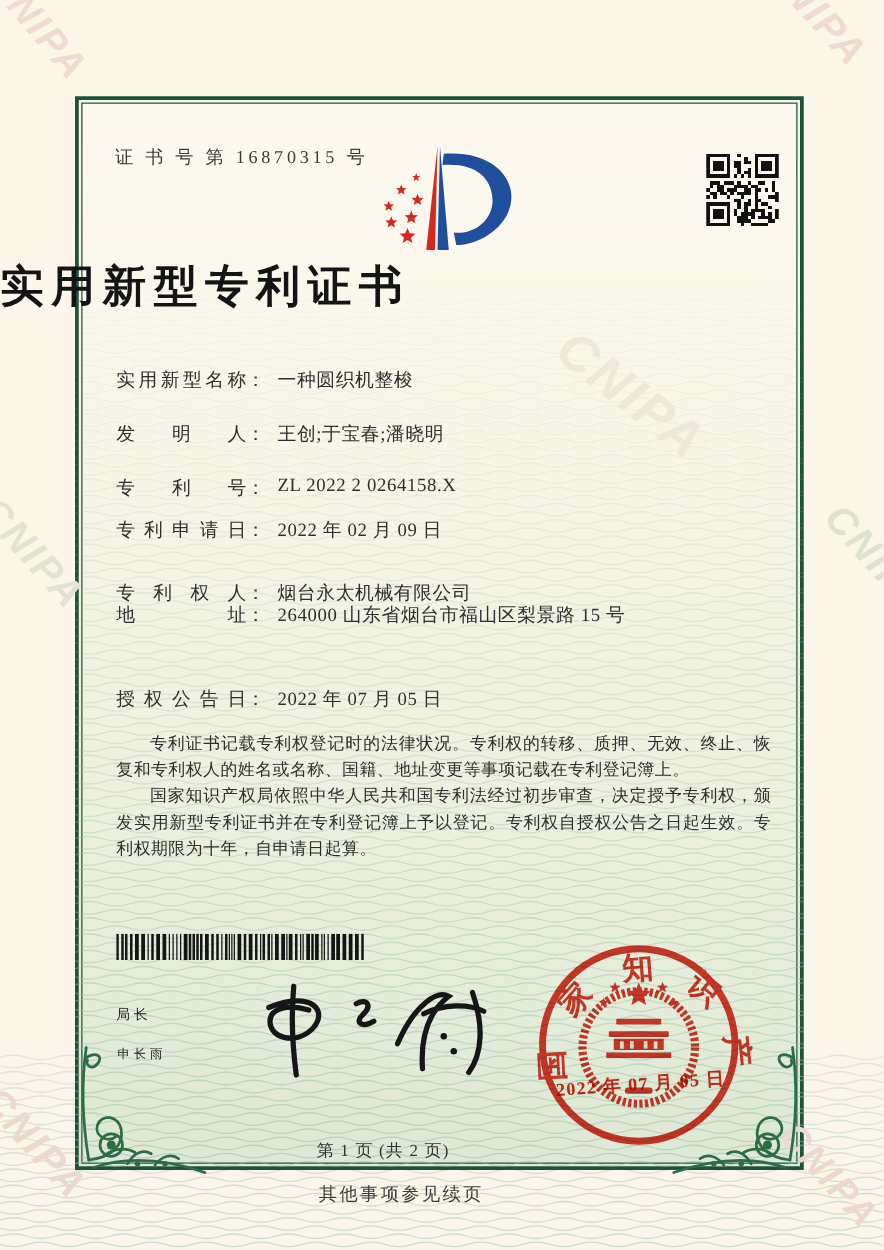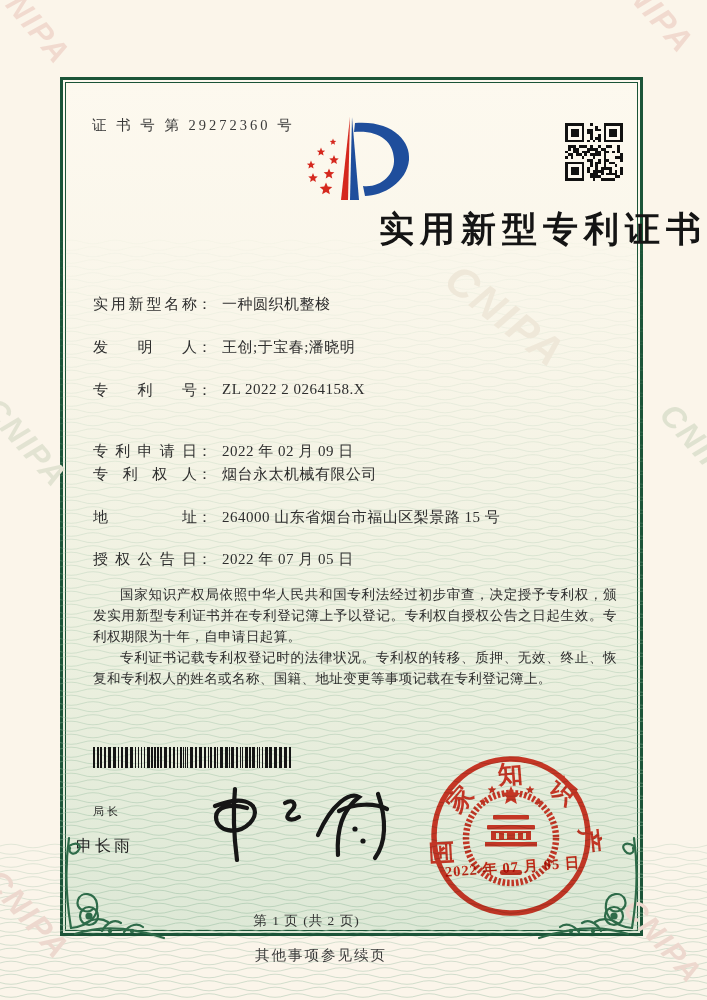--- a/index.html
+++ b/index.html
@@ -20,31 +20,31 @@
     border:3px solid var(--border-green);
     background:linear-gradient(180deg,#fdf9ef 0%,#f8f5e8 35%,#ecf0df 68%,#dde8d6 100%);
     box-sizing:border-box;
   }
   #frame-inner{position:absolute;left:2px;top:2px;right:2px;bottom:2px;border:1px solid var(--border-green);}
   #waves-in{position:absolute;left:60px;top:77px;width:583px;height:859px;z-index:2;overflow:hidden;pointer-events:none;}
   #waves-out{position:absolute;left:0;top:0;z-index:0;pointer-events:none;}
   
   .content{z-index:4;}
   #cert-no{left:92px;top:116px;font-size:14.5px;letter-spacing:3px;color:#3a3a3a;}
-  #title{left:0;top:206px;width:707px;text-align:right;font-size:35px;font-weight:700;letter-spacing:6px;color:#141414;}
+  #title{left:0;top:206px;width:707px;text-align:left;font-size:35px;font-weight:700;letter-spacing:6px;color:#141414;}
   .frow{position:absolute;left:93px;width:530px;height:20px;font-size:15px;color:#2e2e2e;z-index:4;white-space:nowrap;}
   .flabel{display:inline-block;width:104px;text-align:justify;text-align-last:justify;vertical-align:top;}
   .fcolon{display:inline-block;vertical-align:top;}
   .fvalue{display:inline-block;margin-left:10px;vertical-align:top;letter-spacing:0.5px;}
   .rpair{position:absolute;left:277px;top:0;white-space:nowrap;}
   .rpair .flabel{width:90px;}
   #paras{left:93px;top:584px;width:524px;z-index:4;font-size:13.5px;line-height:21px;letter-spacing:0.4px;color:#2d2d2d;text-align:justify;}
   #paras p{margin:0;text-indent:2em;}
   #director-title{left:93px;top:804px;font-size:11px;letter-spacing:3px;color:#222;z-index:4;}
-  #director-name{left:76px;top:836px;font-size:16px;letter-spacing:3px;color:#222;z-index:4;}
+  #director-name{left:94px;top:836px;font-size:10px;letter-spacing:3px;color:#222;z-index:4;}
   #page-info{left:0;top:912px;width:613px;text-align:center;font-size:13.5px;letter-spacing:1px;color:#333;z-index:4;}
   #footer-note{left:0;top:946px;width:642px;text-align:center;font-size:14.5px;letter-spacing:2px;color:#3b3b3b;z-index:4;}
   #seal-wrap{left:420px;top:745px;width:182px;height:182px;z-index:5;mix-blend-mode:multiply;opacity:.93;}
   #seal-date{left:430px;top:858px;width:165px;text-align:center;z-index:6;
     font-size:14.5px;font-weight:700;letter-spacing:1px;color:var(--seal-red);
     transform:rotate(-4deg);text-shadow:0 0 3px #f6f1e2,0 0 5px #f6f1e2;mix-blend-mode:multiply;}
   #barcode{left:93px;top:747px;width:200px;height:21px;z-index:4;}
   #qr{left:565px;top:123px;width:58px;height:58px;z-index:4;}
   #logo{left:298px;top:114px;width:118px;height:92px;z-index:4;}
   #signature{left:190px;top:775px;width:210px;height:95px;z-index:4;}
@@ -196,21 +196,21 @@
       <path d="M0,808.5 q11,3.6 22,0 q11,-3.6 22,0 q11,3.6 22,0 q11,-3.6 22,0 q11,3.6 22,0 q11,-3.6 22,0 q11,3.6 22,0 q11,-3.6 22,0 q11,3.6 22,0 q11,-3.6 22,0 q11,3.6 22,0 q11,-3.6 22,0 q11,3.6 22,0 q11,-3.6 22,0 q11,3.6 22,0 q11,-3.6 22,0 q11,3.6 22,0 q11,-3.6 22,0 q11,3.6 22,0 q11,-3.6 22,0 q11,3.6 22,0 q11,-3.6 22,0 q11,3.6 22,0 q11,-3.6 22,0 q11,3.6 22,0 q11,-3.6 22,0 q11,3.6 22,0" fill="none" stroke="#9cc0a4" stroke-width="1" stroke-opacity="0.514"></path>
       <path d="M0,815.0 q11,-3.6 22,0 q11,3.6 22,0 q11,-3.6 22,0 q11,3.6 22,0 q11,-3.6 22,0 q11,3.6 22,0 q11,-3.6 22,0 q11,3.6 22,0 q11,-3.6 22,0 q11,3.6 22,0 q11,-3.6 22,0 q11,3.6 22,0 q11,-3.6 22,0 q11,3.6 22,0 q11,-3.6 22,0 q11,3.6 22,0 q11,-3.6 22,0 q11,3.6 22,0 q11,-3.6 22,0 q11,3.6 22,0 q11,-3.6 22,0 q11,3.6 22,0 q11,-3.6 22,0 q11,3.6 22,0 q11,-3.6 22,0 q11,3.6 22,0 q11,-3.6 22,0" fill="none" stroke="#9cc0a4" stroke-width="1" stroke-opacity="0.518"></path>
       <path d="M0,821.5 q11,3.6 22,0 q11,-3.6 22,0 q11,3.6 22,0 q11,-3.6 22,0 q11,3.6 22,0 q11,-3.6 22,0 q11,3.6 22,0 q11,-3.6 22,0 q11,3.6 22,0 q11,-3.6 22,0 q11,3.6 22,0 q11,-3.6 22,0 q11,3.6 22,0 q11,-3.6 22,0 q11,3.6 22,0 q11,-3.6 22,0 q11,3.6 22,0 q11,-3.6 22,0 q11,3.6 22,0 q11,-3.6 22,0 q11,3.6 22,0 q11,-3.6 22,0 q11,3.6 22,0 q11,-3.6 22,0 q11,3.6 22,0 q11,-3.6 22,0 q11,3.6 22,0" fill="none" stroke="#9cc0a4" stroke-width="1" stroke-opacity="0.523"></path>
       <path d="M0,828.0 q11,-3.6 22,0 q11,3.6 22,0 q11,-3.6 22,0 q11,3.6 22,0 q11,-3.6 22,0 q11,3.6 22,0 q11,-3.6 22,0 q11,3.6 22,0 q11,-3.6 22,0 q11,3.6 22,0 q11,-3.6 22,0 q11,3.6 22,0 q11,-3.6 22,0 q11,3.6 22,0 q11,-3.6 22,0 q11,3.6 22,0 q11,-3.6 22,0 q11,3.6 22,0 q11,-3.6 22,0 q11,3.6 22,0 q11,-3.6 22,0 q11,3.6 22,0 q11,-3.6 22,0 q11,3.6 22,0 q11,-3.6 22,0 q11,3.6 22,0 q11,-3.6 22,0" fill="none" stroke="#9cc0a4" stroke-width="1" stroke-opacity="0.528"></path>
       <path d="M0,834.5 q11,3.6 22,0 q11,-3.6 22,0 q11,3.6 22,0 q11,-3.6 22,0 q11,3.6 22,0 q11,-3.6 22,0 q11,3.6 22,0 q11,-3.6 22,0 q11,3.6 22,0 q11,-3.6 22,0 q11,3.6 22,0 q11,-3.6 22,0 q11,3.6 22,0 q11,-3.6 22,0 q11,3.6 22,0 q11,-3.6 22,0 q11,3.6 22,0 q11,-3.6 22,0 q11,3.6 22,0 q11,-3.6 22,0 q11,3.6 22,0 q11,-3.6 22,0 q11,3.6 22,0 q11,-3.6 22,0 q11,3.6 22,0 q11,-3.6 22,0 q11,3.6 22,0" fill="none" stroke="#9cc0a4" stroke-width="1" stroke-opacity="0.532"></path>
       <path d="M0,841.0 q11,-3.6 22,0 q11,3.6 22,0 q11,-3.6 22,0 q11,3.6 22,0 q11,-3.6 22,0 q11,3.6 22,0 q11,-3.6 22,0 q11,3.6 22,0 q11,-3.6 22,0 q11,3.6 22,0 q11,-3.6 22,0 q11,3.6 22,0 q11,-3.6 22,0 q11,3.6 22,0 q11,-3.6 22,0 q11,3.6 22,0 q11,-3.6 22,0 q11,3.6 22,0 q11,-3.6 22,0 q11,3.6 22,0 q11,-3.6 22,0 q11,3.6 22,0 q11,-3.6 22,0 q11,3.6 22,0 q11,-3.6 22,0 q11,3.6 22,0 q11,-3.6 22,0" fill="none" stroke="#9cc0a4" stroke-width="1" stroke-opacity="0.537"></path>
       <path d="M0,847.5 q11,3.6 22,0 q11,-3.6 22,0 q11,3.6 22,0 q11,-3.6 22,0 q11,3.6 22,0 q11,-3.6 22,0 q11,3.6 22,0 q11,-3.6 22,0 q11,3.6 22,0 q11,-3.6 22,0 q11,3.6 22,0 q11,-3.6 22,0 q11,3.6 22,0 q11,-3.6 22,0 q11,3.6 22,0 q11,-3.6 22,0 q11,3.6 22,0 q11,-3.6 22,0 q11,3.6 22,0 q11,-3.6 22,0 q11,3.6 22,0 q11,-3.6 22,0 q11,3.6 22,0 q11,-3.6 22,0 q11,3.6 22,0 q11,-3.6 22,0 q11,3.6 22,0" fill="none" stroke="#9cc0a4" stroke-width="1" stroke-opacity="0.542"></path>
       <path d="M0,854.0 q11,-3.6 22,0 q11,3.6 22,0 q11,-3.6 22,0 q11,3.6 22,0 q11,-3.6 22,0 q11,3.6 22,0 q11,-3.6 22,0 q11,3.6 22,0 q11,-3.6 22,0 q11,3.6 22,0 q11,-3.6 22,0 q11,3.6 22,0 q11,-3.6 22,0 q11,3.6 22,0 q11,-3.6 22,0 q11,3.6 22,0 q11,-3.6 22,0 q11,3.6 22,0 q11,-3.6 22,0 q11,3.6 22,0 q11,-3.6 22,0 q11,3.6 22,0 q11,-3.6 22,0 q11,3.6 22,0 q11,-3.6 22,0 q11,3.6 22,0 q11,-3.6 22,0" fill="none" stroke="#9cc0a4" stroke-width="1" stroke-opacity="0.546"></path>
     </svg></div>
 
-<div class="abs content" id="cert-no">证 书 号 第 29272360 号</div>
+<div class="abs content" id="cert-no">证 书 号 第 16870315 号</div>
 
 <svg class="abs content" id="logo" viewBox="0 0 118 92">
   <polygon points="52,3 43,86 50,86" fill="#d5281e"></polygon>
   <polygon points="54,3 52,86 61,86" fill="#1f4e9c"></polygon>
   <path d="M57,9 C94,6 113,27 111,46 C109,68 85,82 67,82 L65,72 C82,74 97,61 96,45 C95,27 81,16 56,18 Z" fill="#1f4e9c"></path>
   <g id="logo-stars">
       <polygon points="35.00,24.60 35.90,26.76 38.23,26.95 36.46,28.47 37.00,30.75 35.00,29.53 33.00,30.75 33.54,28.47 31.77,26.95 34.10,26.76" fill="#d5281e"></polygon>
       <polygon points="23.00,33.60 24.16,36.40 27.18,36.64 24.88,38.61 25.59,41.56 23.00,39.98 20.41,41.56 21.12,38.61 18.82,36.64 21.84,36.40" fill="#d5281e"></polygon>
       <polygon points="36.00,41.00 37.32,44.18 40.76,44.45 38.14,46.70 38.94,50.05 36.00,48.25 33.06,50.05 33.86,46.70 31.24,44.45 34.68,44.18" fill="#d5281e"></polygon>
       <polygon points="13.00,46.60 14.16,49.40 17.18,49.64 14.88,51.61 15.59,54.56 13.00,52.98 10.41,54.56 11.12,51.61 8.82,49.64 11.84,49.40" fill="#d5281e"></polygon>
@@ -356,36 +356,36 @@
 
 <div class="frow" style="top:295px">
   <span class="flabel">实用新型名称</span><span class="fcolon">：</span><span class="fvalue">一种圆织机整梭</span>
 </div>
 <div class="frow" style="top:338px">
   <span class="flabel">发明人</span><span class="fcolon">：</span><span class="fvalue">王创;于宝春;潘晓明</span>
 </div>
 <div class="frow" style="top:381px">
   <span class="flabel">专利号</span><span class="fcolon">：</span><span class="fvalue">ZL 2022 2 0264158.X</span>
 </div>
-<div class="frow" style="top:442px">
+<div class="frow" style="top:415px">
   <span class="flabel">专利申请日</span><span class="fcolon">：</span><span class="fvalue">2022 年 02 月 09 日</span>
 </div>
 <div class="frow" style="top:465px">
   <span class="flabel">专利权人</span><span class="fcolon">：</span><span class="fvalue">烟台永太机械有限公司</span>
 </div>
-<div class="frow" style="top:508px">
+<div class="frow" style="top:483px">
   <span class="flabel">地址</span><span class="fcolon">：</span><span class="fvalue">264000 山东省烟台市福山区梨景路 15 号</span>
 </div>
 <div class="frow" style="top:550px">
   <span class="flabel">授权公告日</span><span class="fcolon">：</span><span class="fvalue">2022 年 07 月 05 日</span>
 </div>
 
 <div class="abs" id="paras">
+  <p>专利证书记载专利权登记时的法律状况。专利权的转移、质押、无效、终止、恢复和专利权人的姓名或名称、国籍、地址变更等事项记载在专利登记簿上。</p>
   <p>国家知识产权局依照中华人民共和国专利法经过初步审查，决定授予专利权，颁发实用新型专利证书并在专利登记簿上予以登记。专利权自授权公告之日起生效。专利权期限为十年，自申请日起算。</p>
-  <p>专利证书记载专利权登记时的法律状况。专利权的转移、质押、无效、终止、恢复和专利权人的姓名或名称、国籍、地址变更等事项记载在专利登记簿上。</p>
 </div>
 
 <svg class="abs" id="barcode" viewBox="0 0 200 21" preserveAspectRatio="none">
     <rect x="0" y="0" width="2" height="21" fill="#151515"></rect>
     <rect x="4" y="0" width="2" height="21" fill="#151515"></rect>
     <rect x="7" y="0" width="2" height="21" fill="#151515"></rect>
     <rect x="11" y="0" width="2" height="21" fill="#151515"></rect>
     <rect x="15" y="0" width="3" height="21" fill="#151515"></rect>
     <rect x="20" y="0" width="3" height="21" fill="#151515"></rect>
     <rect x="25" y="0" width="1" height="21" fill="#151515"></rect>

